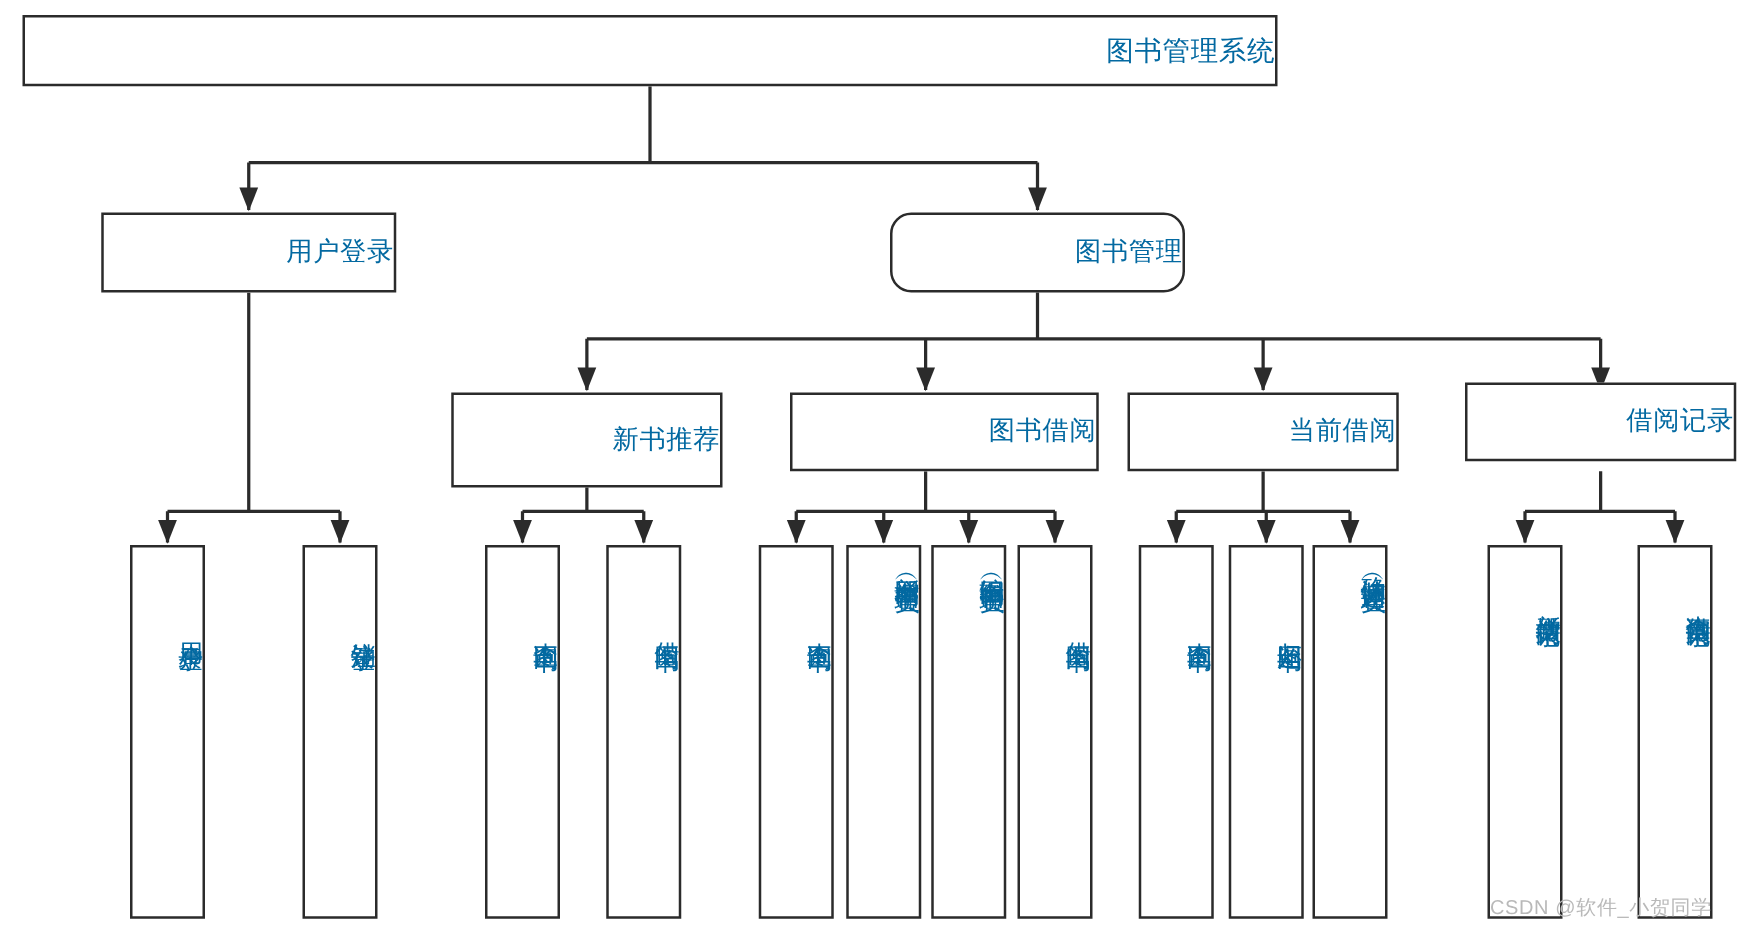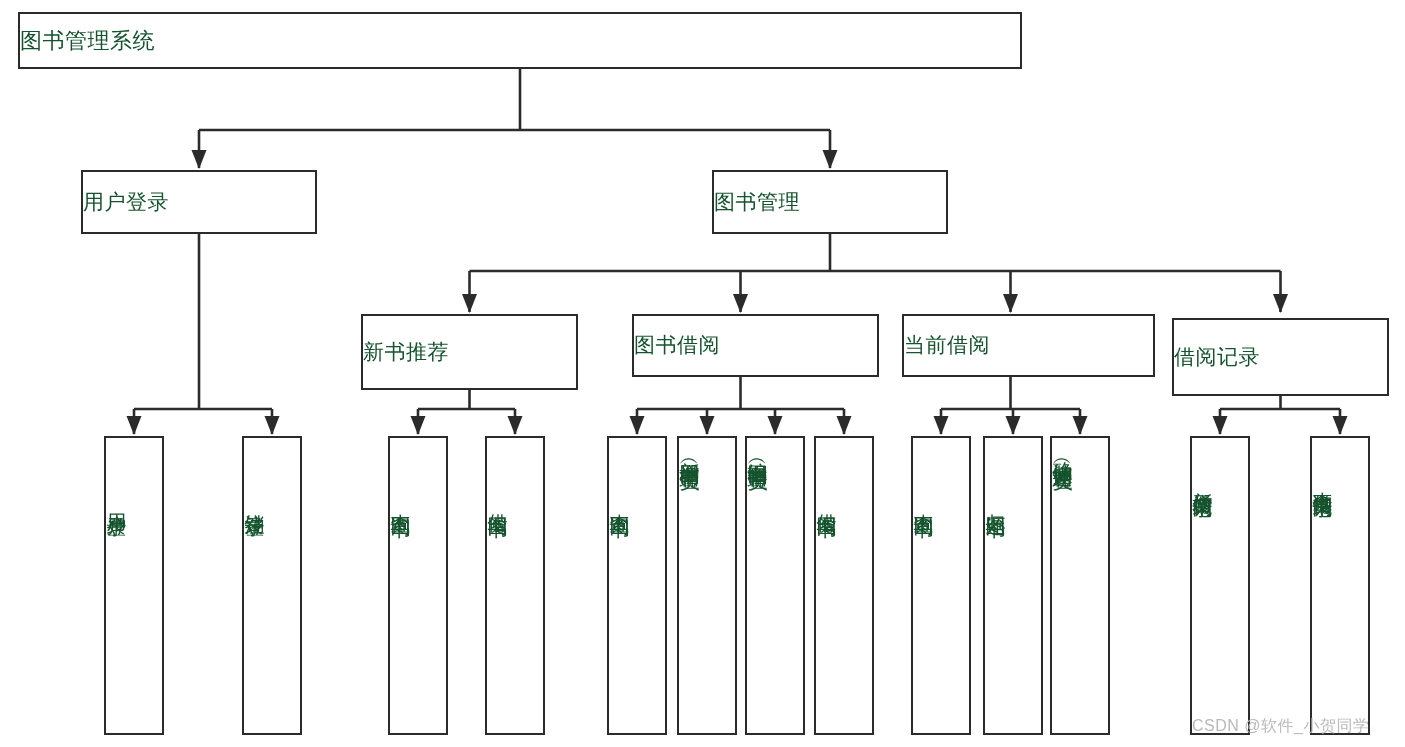--- a/index.html
+++ b/index.html
@@ -27,22 +27,22 @@
     height: 747px;
     pointer-events: none;
   }
   .node {
     position: absolute;
     box-sizing: border-box;
     border: 2.5px solid #2b2b2b;
     background: #ffffff;
     display: flex;
     align-items: center;
-    justify-content: flex-start;
-    color: #14532d;
+    justify-content: flex-end;
+    color: #0369a1;
   }
   .node-label {
     text-align: center;
     line-height: 1.18;
     letter-spacing: 0.5px;
   }
   .node.horizontal .node-label {
     font-size: 21px;
   }
   .node.root .node-label {
@@ -132,33 +132,33 @@
       <line x1="1340" y1="409" x2="1340" y2="434" stroke="#2b2b2b" stroke-width="2.6"></line>
       <path d="M 1332.5 416 L 1347.5 416 L 1340 435 Z" fill="#2b2b2b"></path>
     </svg>
   <div id="node-layer">
       <div class="node horizontal root" style="left: 18px; top: 12px; width: 1004px; height: 57px;">
         <span class="node-label">图书管理系统</span>
       </div>
       <div class="node horizontal" style="left: 81px; top: 170px; width: 236px; height: 64px;">
         <span class="node-label">用户登录</span>
       </div>
-      <div class="node horizontal" style="left: 712px; top: 170px; width: 236px; height: 64px;">
+      <div class="node horizontal" style="left: 712px; top: 170px; width: 236px; height: 64px; border-radius: 17px;">
         <span class="node-label">图书管理</span>
       </div>
       <div class="node horizontal" style="left: 361px; top: 314px; width: 217px; height: 76px;">
         <span class="node-label">新书推荐</span>
       </div>
       <div class="node horizontal" style="left: 632px; top: 314px; width: 247px; height: 63px;">
         <span class="node-label">图书借阅</span>
       </div>
-      <div class="node horizontal" style="left: 902px; top: 314px; width: 253px; height: 63px;">
+      <div class="node horizontal" style="left: 902px; top: 314px; width: 217px; height: 63px;">
         <span class="node-label">当前借阅</span>
       </div>
-      <div class="node horizontal" style="left: 1172px; top: 318px; width: 217px; height: 78px;">
+      <div class="node horizontal" style="left: 1172px; top: 306px; width: 217px; height: 63px;">
         <span class="node-label">借阅记录</span>
       </div>
       <div class="node vertical mid" style="left: 104px; top: 436px; width: 60px; height: 299px;">
         <span class="node-label">用户登录</span>
       </div>
       <div class="node vertical mid" style="left: 242px; top: 436px; width: 60px; height: 299px;">
         <span class="node-label">注销登录</span>
       </div>
       <div class="node vertical mid" style="left: 388px; top: 436px; width: 60px; height: 299px;">
         <span class="node-label">查询图书</span>

